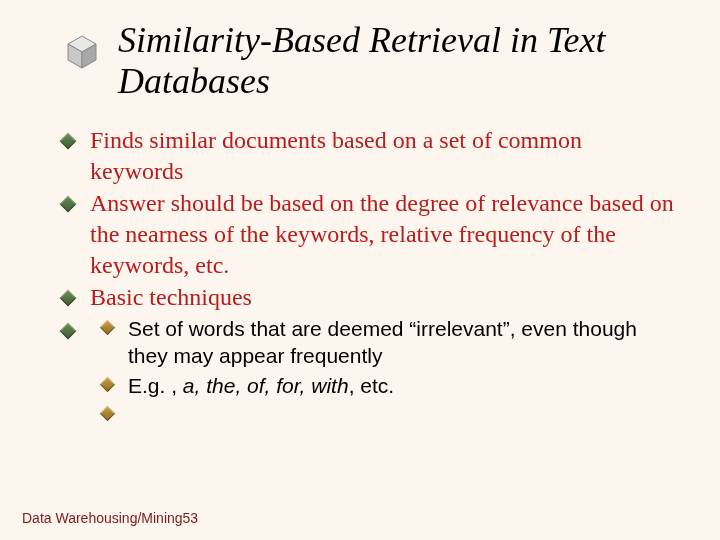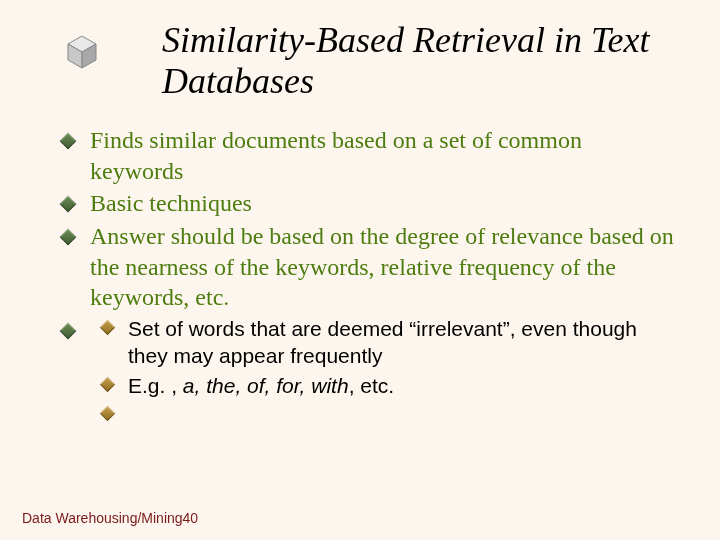--- a/index.html
+++ b/index.html
@@ -13,21 +13,20 @@
     overflow: hidden;
   }
   .slide {
     padding: 20px 40px 0 40px;
   }
   .title-block {
     display: flex;
     align-items: flex-start;
     margin-bottom: 22px;
     margin-left: 20px;
-    gap: 44px;
   }
   .title-icon {
     width: 44px;
     height: 44px;
     flex-shrink: 0;
     margin-right: 14px;
     margin-top: 10px;
   }
   .title {
     font-family: 'Palatino Linotype', 'Book Antiqua', Palatino, serif;
@@ -40,21 +39,21 @@
   .bullets {
     list-style: none;
     margin-left: 22px;
   }
   .bullets > li {
     position: relative;
     padding-left: 28px;
     font-size: 24px;
     line-height: 1.28;
     font-family: 'Palatino Linotype', 'Book Antiqua', Palatino, serif;
-    color: #4d7c0f;
+    color: #b91c1c;
     margin-bottom: 2px;
   }
   .diamond-bullet {
     position: absolute;
     left: 0;
     top: 10px;
     width: 12px;
     height: 12px;
     transform: rotate(45deg);
     background: linear-gradient(135deg, #6b8e5a 0%, #3d5a2f 100%);
@@ -111,25 +110,25 @@
     <h1 class="title">Similarity-Based Retrieval in Text Databases</h1>
   </div>
 
   <ul class="bullets">
     <li>
       <span class="diamond-bullet"></span>
       <span>Finds similar documents based on a set of common keywords</span>
     </li>
     <li>
       <span class="diamond-bullet"></span>
-      <span>Basic techniques</span>
+      <span>Answer should be based on the degree of relevance based on the nearness of the keywords, relative frequency of the keywords, etc.</span>
     </li>
     <li>
       <span class="diamond-bullet"></span>
-      <span>Answer should be based on the degree of relevance based on the nearness of the keywords, relative frequency of the keywords, etc.</span>
+      <span>Basic techniques</span>
     </li>
     <li>
       <span class="diamond-bullet"></span>
     </li>
   </ul>
 
   <ul class="sub-bullets">
     <li>
       <span class="sub-diamond"></span>
       <span>Set of words that are deemed “irrelevant”, even though they may appear frequently</span>
@@ -139,14 +138,14 @@
       <span>E.g. , </span><em>a, the, of, for, with</em><span>, etc.</span>
     </li>
     <li>
       <span class="sub-diamond"></span>
     </li>
   </ul>
 </div>
 
 <div class="footer">
   <span>Data Warehousing/Mining</span>
-  <span>40</span>
+  <span>53</span>
 </div>
 
 </body></html>

